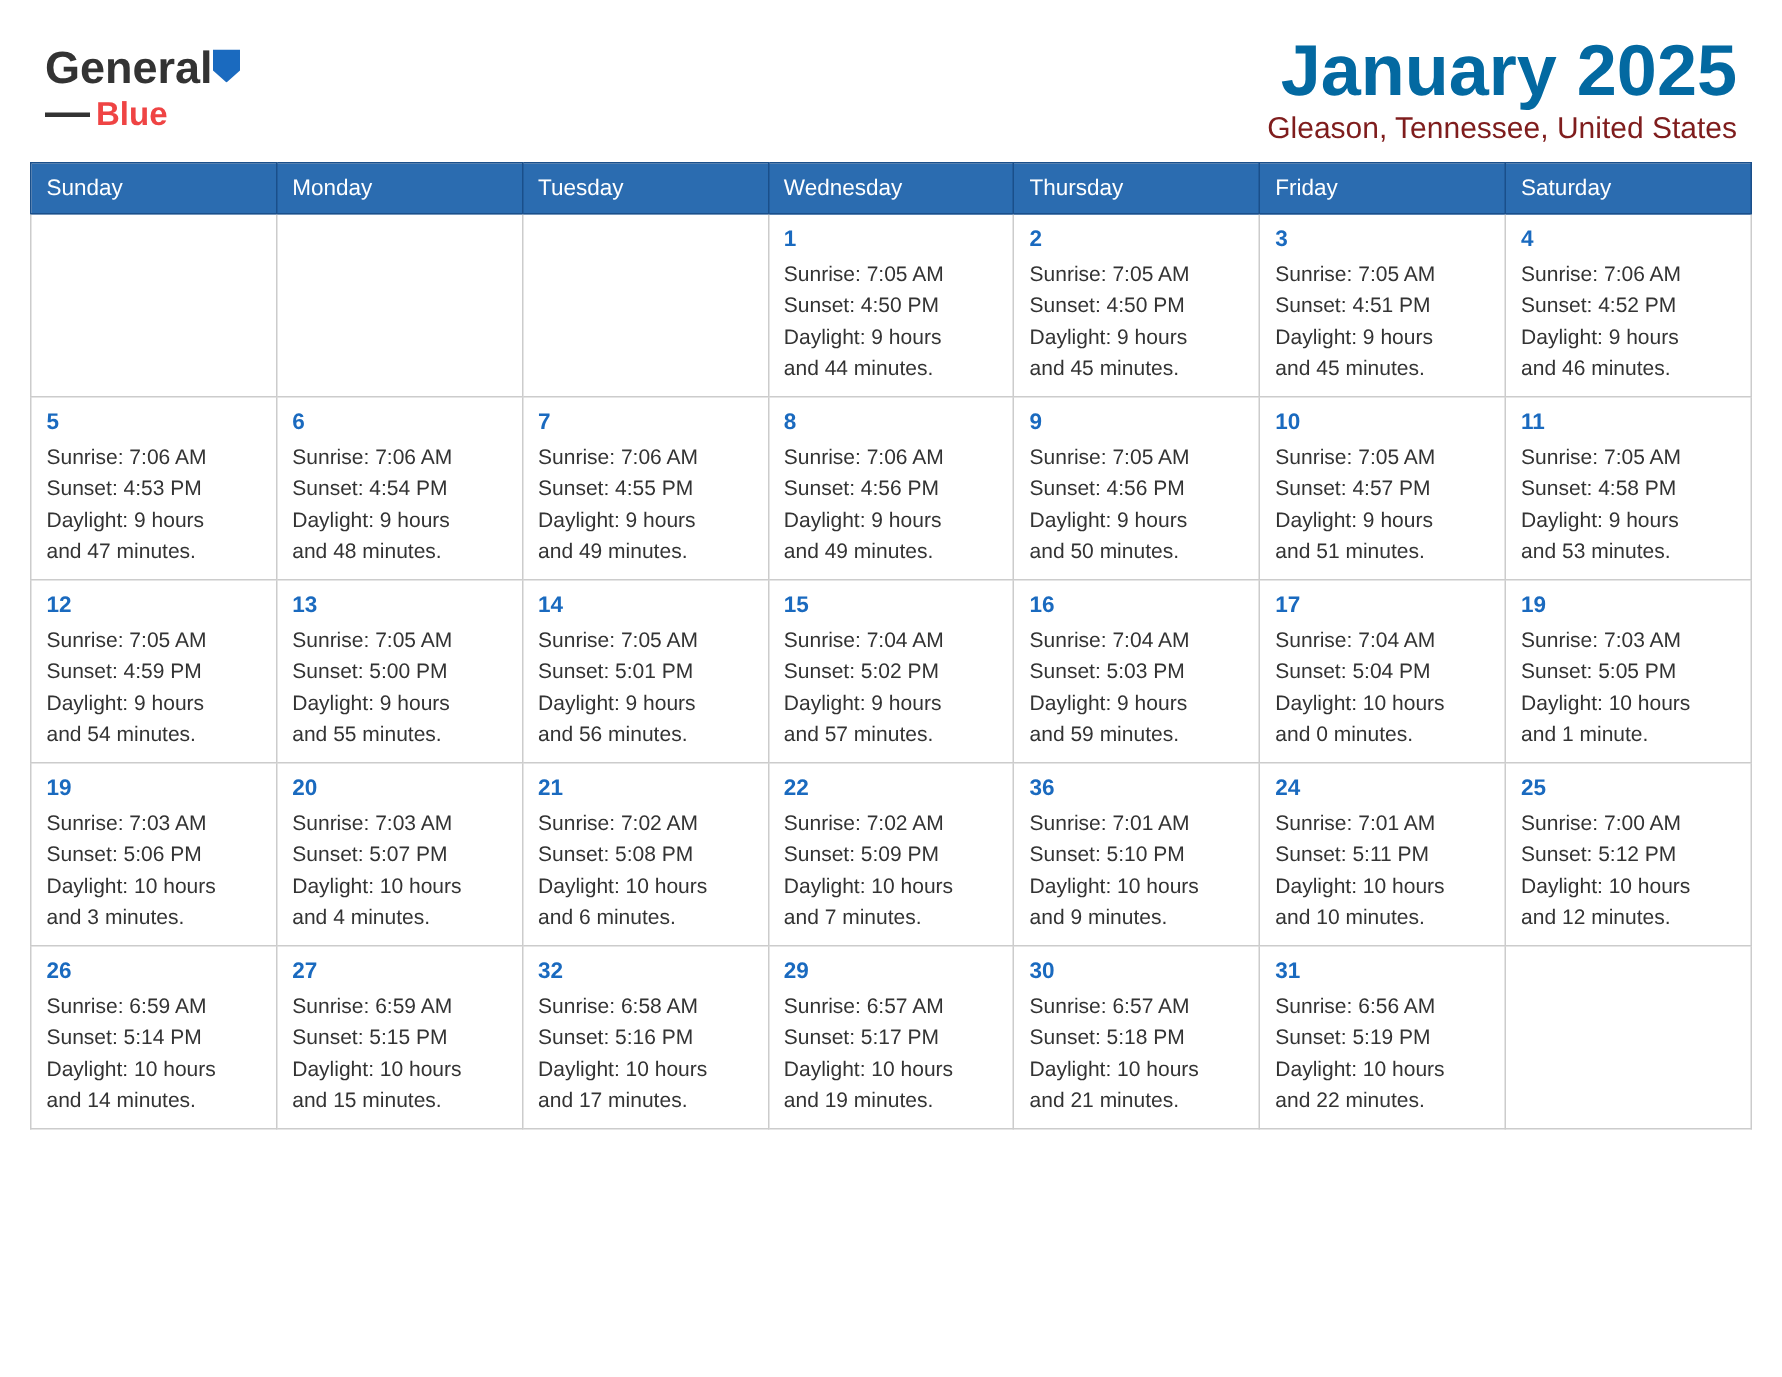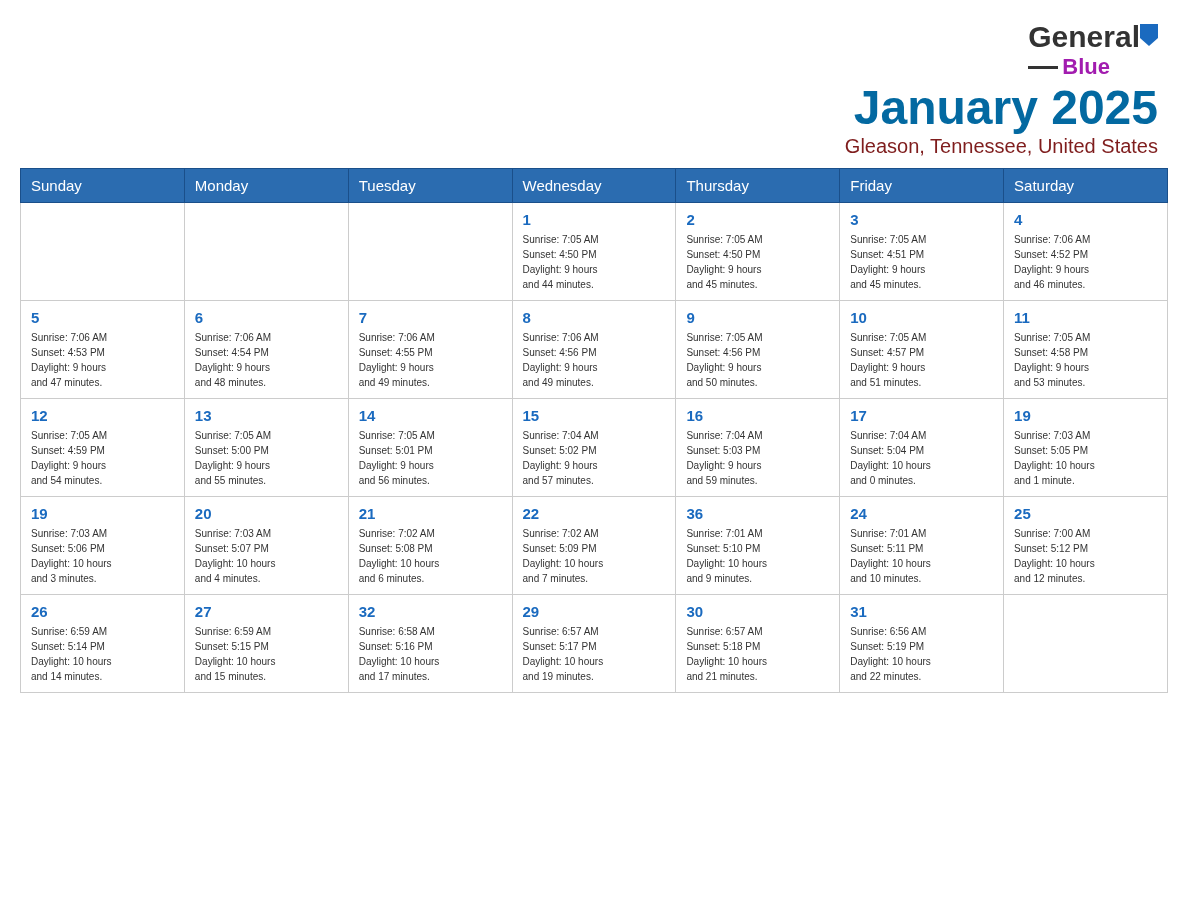--- a/index.html
+++ b/index.html
@@ -6,23 +6,22 @@
     body {
       font-family: Arial, Helvetica, sans-serif;
       background: #fff;
       color: #333;
       width: 1188px;
       min-height: 918px;
     }
     .header {
       display: flex;
       justify-content: space-between;
-      align-items: flex-end;
+      align-items: center;
       padding: 20px 30px 10px 30px;
-      flex-direction: column;
     }
     .logo {
       display: flex;
       flex-direction: column;
       align-items: flex-start;
     }
     .title-block {
       text-align: right;
     }
     .title-block h1 {
@@ -61,21 +60,21 @@
     }
     .calendar tbody tr td .day-num {
       font-size: 15px;
       font-weight: bold;
       color: #1a6abf;
       display: block;
       margin-bottom: 4px;
     }
     .calendar tbody tr td .day-info {
       color: #333;
-      font-size: 10px;
+      font-size: 14px;
       line-height: 1.5;
     }
     .calendar tbody tr td.empty {
       background: #fff;
     }
     .logo-wrapper {
       display: flex;
       align-items: center;
       gap: 0;
     }
@@ -101,21 +100,21 @@
       margin-left: 0px;
     }
     .logo-line {
       width: 30px;
       height: 3px;
       background: #333;
     }
     .logo-blue-text {
       font-size: 22px;
       font-weight: bold;
-      color: #a21caf;
+      color: #ef4444;
       font-family: Arial, sans-serif;
     }
   </style>
 </head>
 <body>
 
 <div class="header">
   <div class="logo">
     <div class="logo-wrapper">
       <span class="logo-general">General</span>

